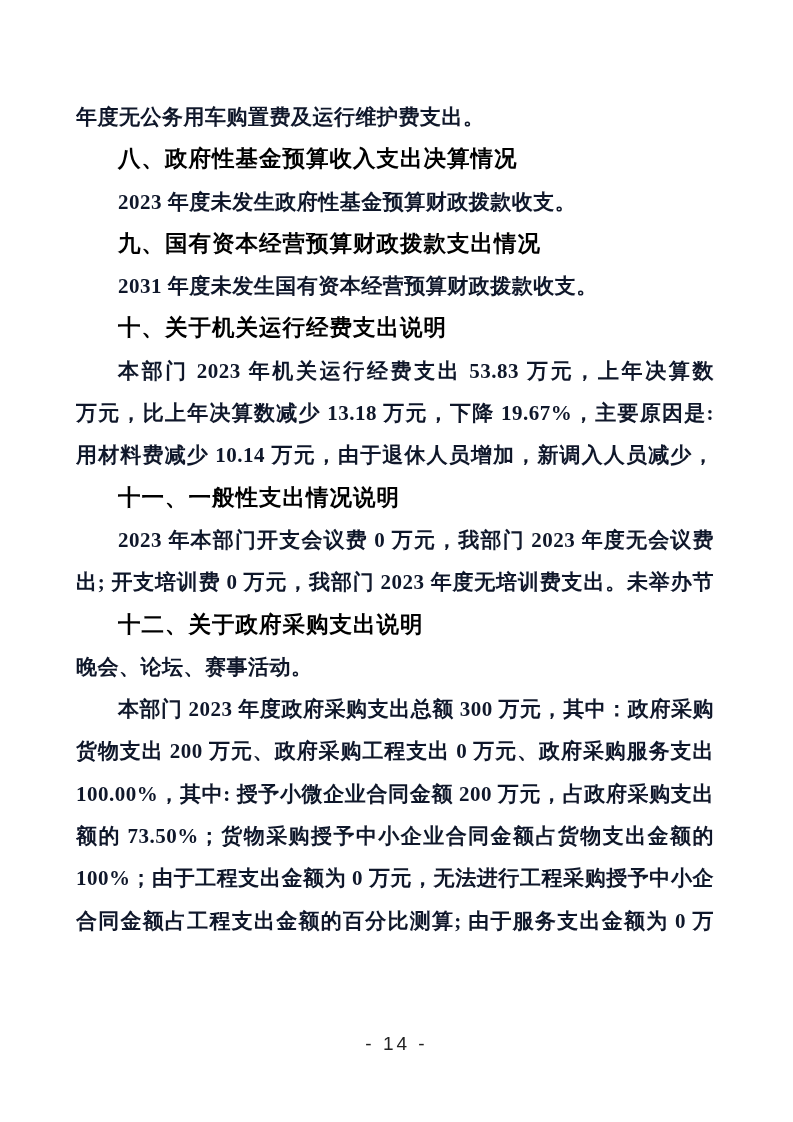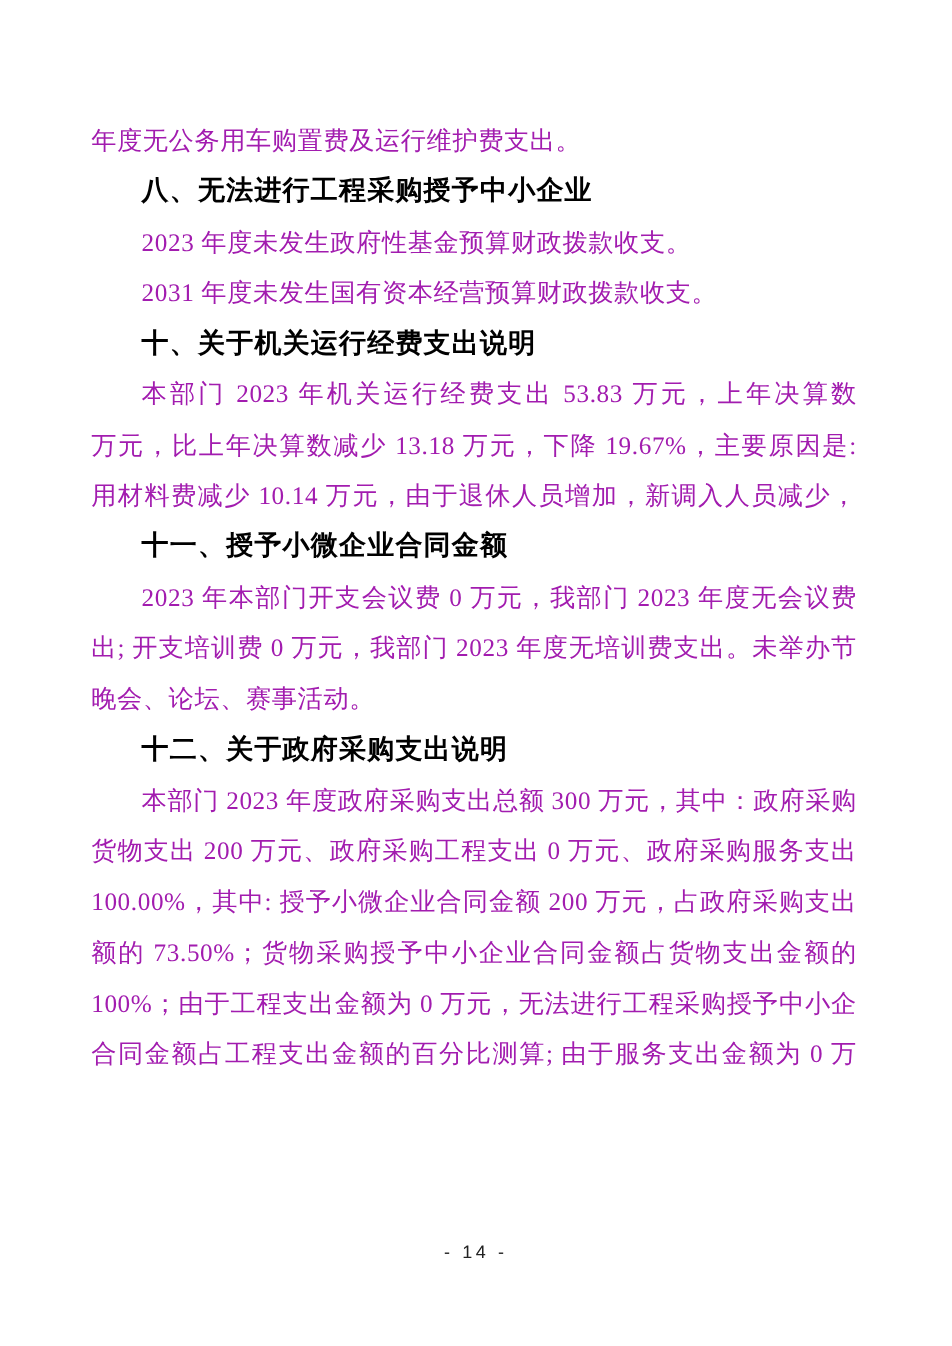--- a/index.html
+++ b/index.html
@@ -18,25 +18,26 @@
   .content {
     position: absolute;
     left: 76px;
     top: 96px;
     width: 638px;
   }
   .line {
     height: 42.3px;
     line-height: 42.3px;
     overflow: hidden;
-    color: #a21caf;
+    color: #0f172a;
     font-size: 21px;
     letter-spacing: 0.5px;
     text-align: justify;
     white-space: normal;
+    font-weight: bold;
   }
   .line.heading {
     font-weight: 700;
     color: #000000;
     font-size: 22.5px;
     letter-spacing: 1px;
     font-family: "Liberation Sans", "DejaVu Sans", sans-serif;
   }
   .line.indent {
     text-indent: 42px;
@@ -46,44 +47,45 @@
     text-align-last: justify;
   }
   .footer {
     position: absolute;
     top: 1032px;
     left: 0;
     width: 100%;
     height: 24px;
     line-height: 24px;
     text-align: center;
-    font-size: 15px;
+    font-size: 19px;
     color: #222222;
     letter-spacing: 3px;
     font-family: "Liberation Sans", "DejaVu Sans", sans-serif;
   }
 </style>
 </head>
 <body>
 
 <div class="page">
   <div class="content" id="document-body">
       <div class="line">年度无公务用车购置费及运行维护费支出。</div>
-      <div class="line heading indent">八、无法进行工程采购授予中小企业</div>
+      <div class="line heading indent">八、政府性基金预算收入支出决算情况</div>
       <div class="line indent">2023 年度未发生政府性基金预算财政拨款收支。</div>
+      <div class="line heading indent">九、国有资本经营预算财政拨款支出情况</div>
       <div class="line indent">2031 年度未发生国有资本经营预算财政拨款收支。</div>
       <div class="line heading indent">十、关于机关运行经费支出说明</div>
       <div class="line indent justify">本部门 2023 年机关运行经费支出 53.83 万元，上年决算数 67.01</div>
       <div class="line justify">万元，比上年决算数减少 13.18 万元，下降 19.67%，主要原因是: 专</div>
       <div class="line justify">用材料费减少 10.14 万元，由于退休人员增加，新调入人员减少，相</div>
-      <div class="line heading indent">十一、授予小微企业合同金额</div>
+      <div class="line heading indent">十一、一般性支出情况说明</div>
       <div class="line indent justify">2023 年本部门开支会议费 0 万元，我部门 2023 年度无会议费支</div>
       <div class="line justify">出; 开支培训费 0 万元，我部门 2023 年度无培训费支出。未举办节庆、</div>
+      <div class="line heading indent">十二、关于政府采购支出说明</div>
       <div class="line">晚会、论坛、赛事活动。</div>
-      <div class="line heading indent">十二、关于政府采购支出说明</div>
       <div class="line indent justify">本部门 2023 年度政府采购支出总额 300 万元，其中：政府采购</div>
       <div class="line justify">货物支出 200 万元、政府采购工程支出 0 万元、政府采购服务支出 0</div>
       <div class="line justify">100.00%，其中: 授予小微企业合同金额 200 万元，占政府采购支出总</div>
       <div class="line justify">额的 73.50%；货物采购授予中小企业合同金额占货物支出金额的</div>
       <div class="line justify">100%；由于工程支出金额为 0 万元，无法进行工程采购授予中小企业</div>
       <div class="line justify">合同金额占工程支出金额的百分比测算; 由于服务支出金额为 0 万元，</div>
     </div>
   <div class="footer">- 14 -</div>
 </div>
 

